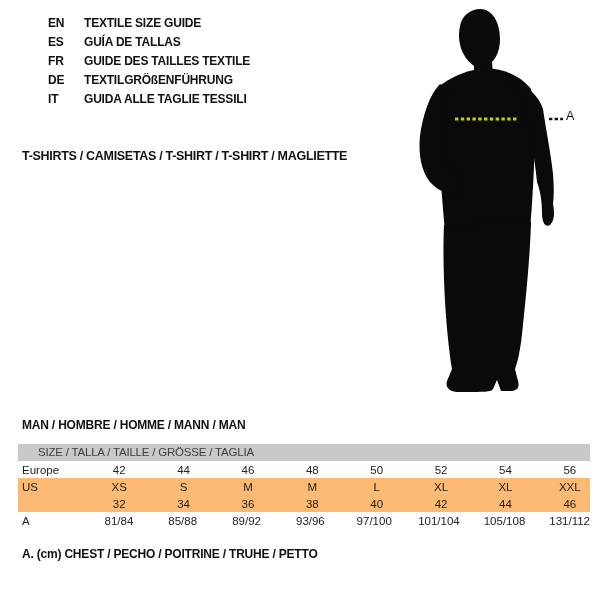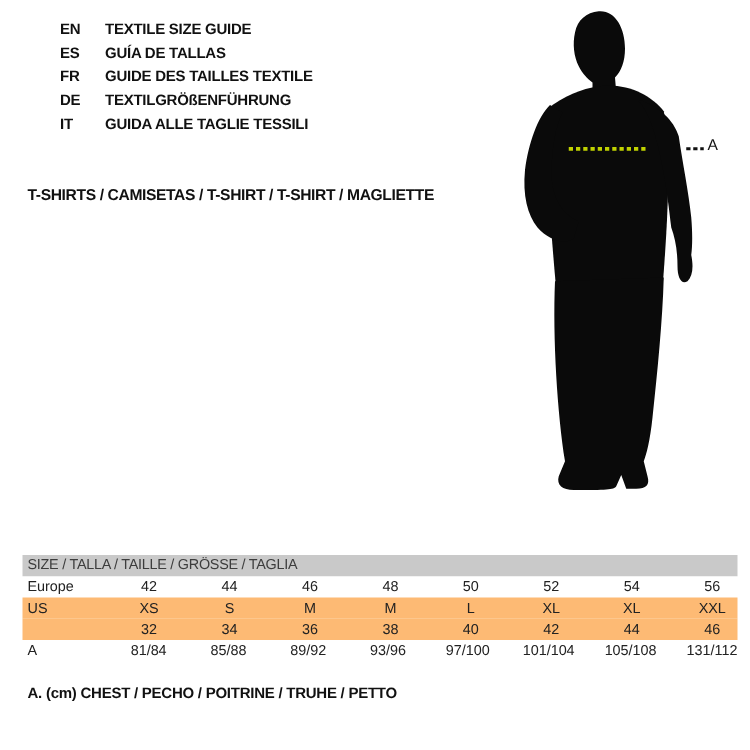--- a/index.html
+++ b/index.html
@@ -19,21 +19,21 @@
   
   .figure{position:absolute;left:395px;top:2px;width:185px;height:395px;}
   .measure-label{position:absolute;left:566px;top:109px;font-size:12.5px;color:#111;}
 
   
   .section-title{position:absolute;left:22px;top:418px;font-weight:700;
                  font-size:12px;letter-spacing:-0.2px;white-space:nowrap;}
 
   
   .size-table{position:absolute;left:18px;top:444px;width:572px;}
-  .theader{background:#c9c9c9;height:17px;line-height:17px;padding-left:4px;
+  .theader{background:#c9c9c9;height:17px;line-height:17px;padding-left:20px;
            font-size:11.5px;color:#3d3d3d;box-sizing:border-box;letter-spacing:-0.2px;}
   .trow{display:grid;grid-template-columns:57px repeat(8,1fr);height:17px;
         align-items:center;font-size:11.5px;color:#222;gap:24px;}
   .tlabel{padding-left:4px;}
   .tcell{text-align:center;}
   .shaded{background:#fdba74;}
 
   
   .footnote{position:absolute;left:22px;top:547px;font-weight:700;
             font-size:12px;letter-spacing:-0.2px;white-space:nowrap;}
@@ -83,20 +83,21 @@
 
       <path d="M49,223 L136,220 C135,255 131,295 127,332 C125,351 122,362 120,367 L123,379 C125,386 122,389 114,389 L106,389 L102,378 L98,387 C96,390 90,390 64,390 C55,390 50,386 52,379 L57,367 C51,330 47,268 49,223 Z"></path>
     </g>
 
     <line x1="60" y1="117" x2="122" y2="117" stroke-width="3" stroke-dasharray="3.4 2.4" stroke="#c0d200"></line>
 
     <line x1="154" y1="117" x2="168" y2="117" stroke="#111111" stroke-width="2.4" stroke-dasharray="3.4 2.2"></line>
   </svg>
   <span class="measure-label">A</span>
 
+  <div class="section-title">MAN / HOMBRE / HOMME / MANN / MAN</div>
 
   <div class="size-table">
     <div class="theader">SIZE / TALLA / TAILLE / GRÖSSE / TAGLIA</div>
 
     <div class="trow">
       <div class="tlabel">Europe</div>
       <div class="tcell">42</div>
       <div class="tcell">44</div>
       <div class="tcell">46</div>
       <div class="tcell">48</div>

